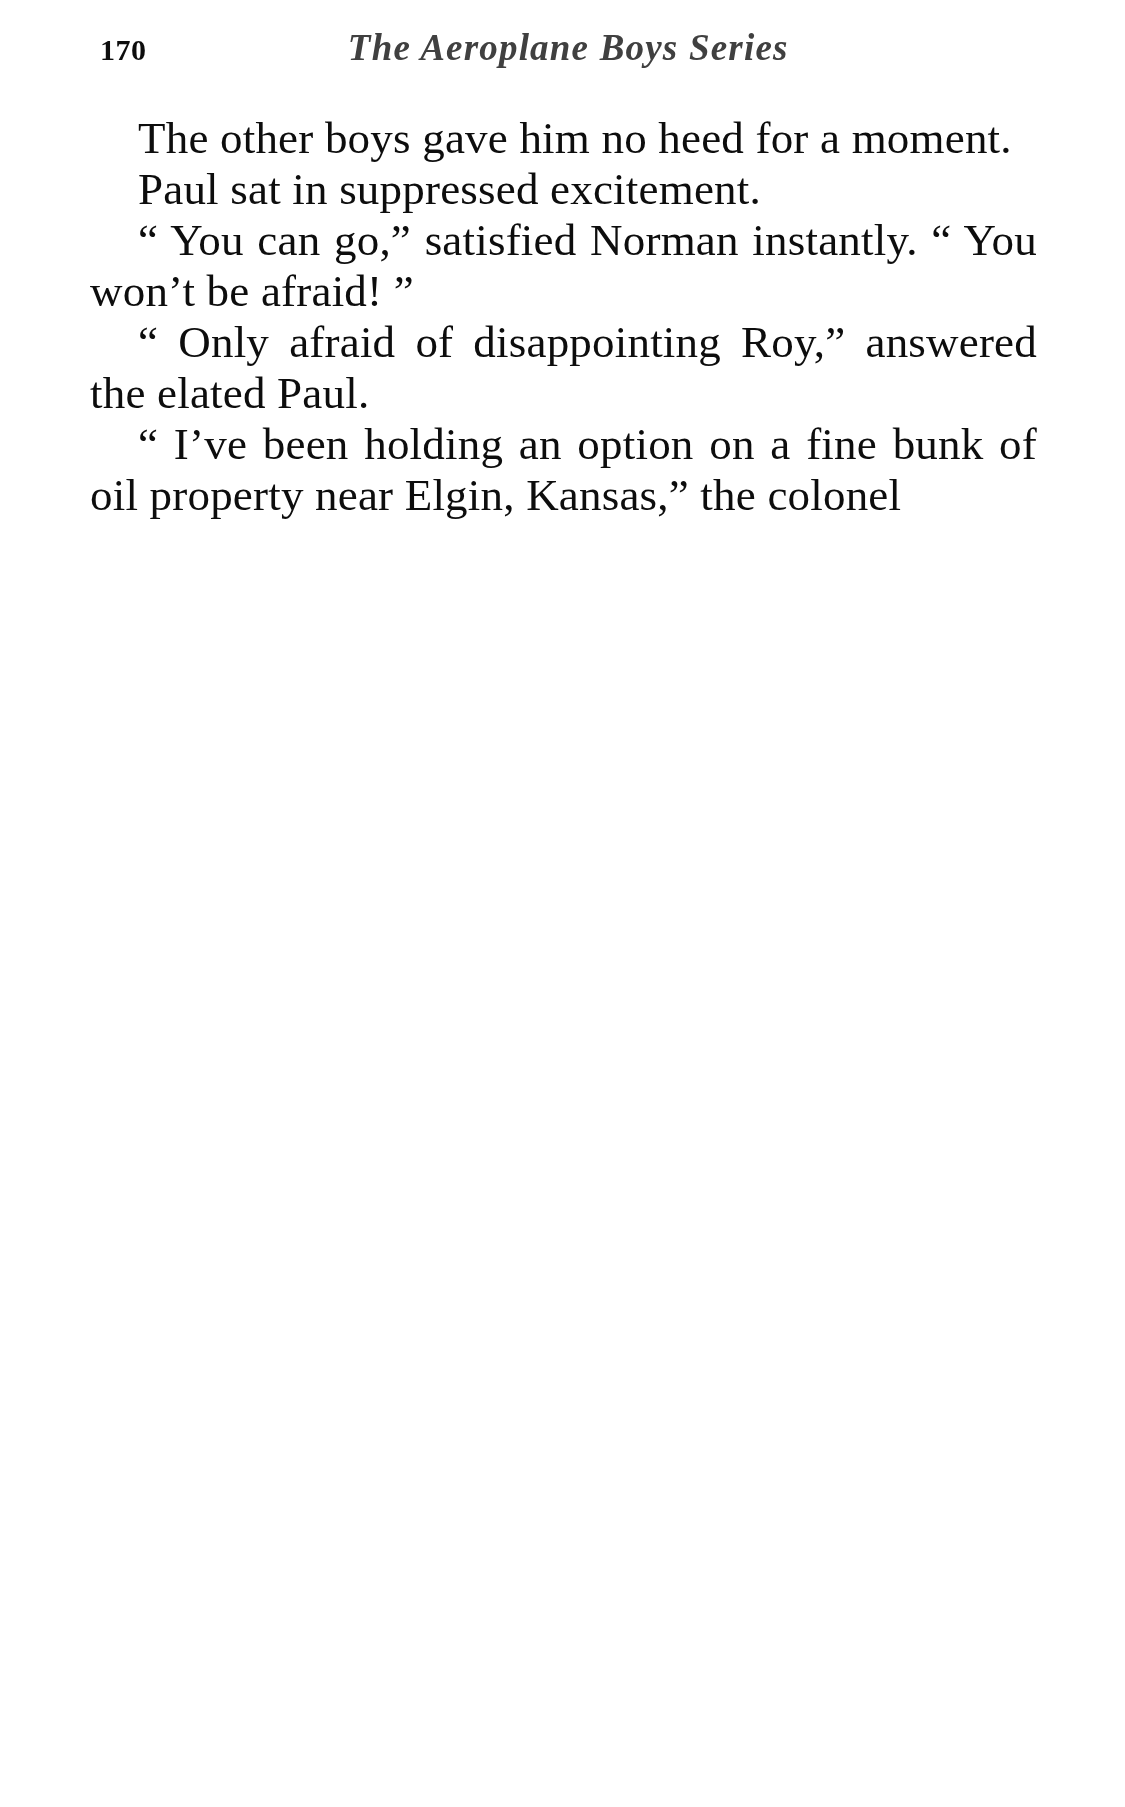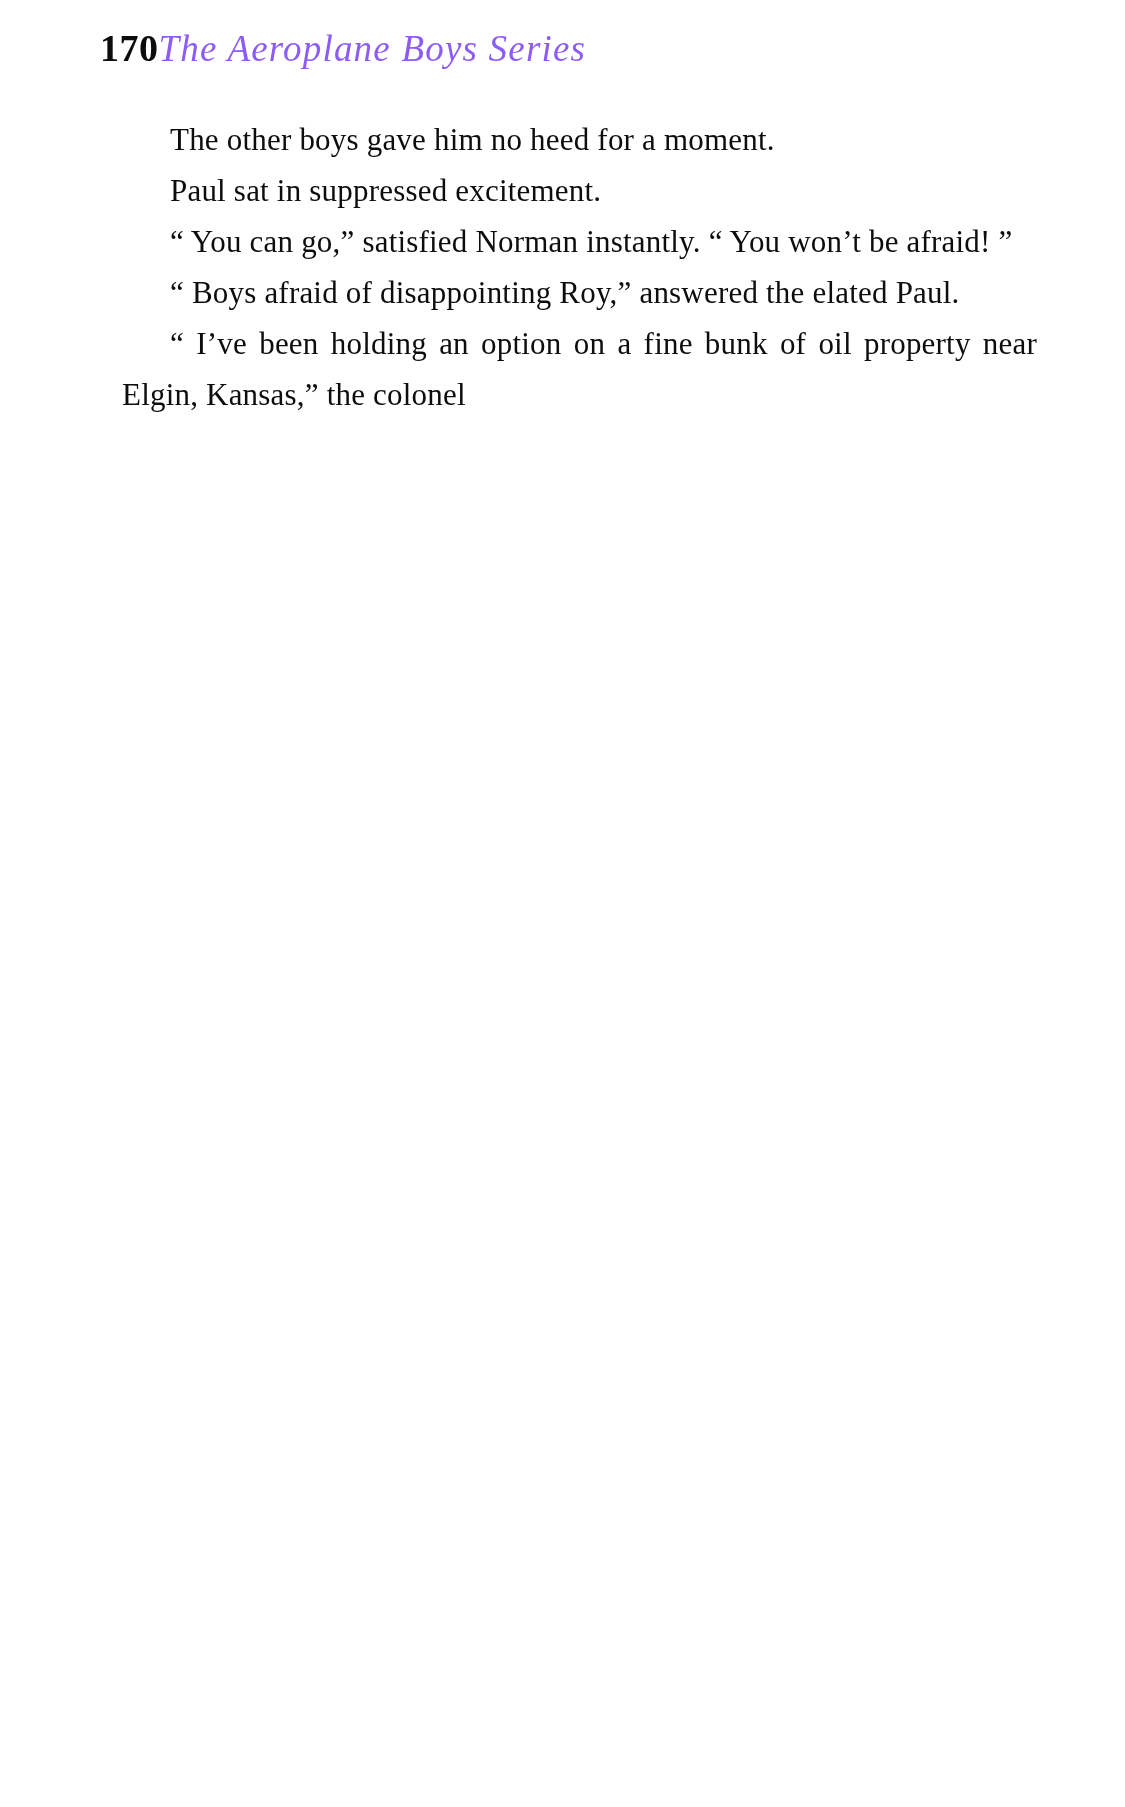--- a/index.html
+++ b/index.html
@@ -23,41 +23,41 @@
   }
   .running-head {
     display: flex;
     align-items: baseline;
     margin: 26px 0 0 0;
     padding: 0 95px 0 100px;
   }
   .folio {
     font-family: "Liberation Serif", serif;
     font-weight: bold;
-    font-size: 38px;
+    font-size: 30px;
     letter-spacing: 0.5px;
     color: #0d0d0d;
   }
   .head-title {
     flex: 1;
+    text-align: center;
     font-family: "Liberation Serif", serif;
     font-style: italic;
-    font-weight: normal;
+    font-weight: bold;
     font-size: 37px;
     letter-spacing: 1.2px;
-    color: #8b5cf6;
+    color: #404040;
     padding-right: 40px;
   }
   .body-text {
     padding: 44px 88px 0 90px;
-    font-size: 31px;
+    font-size: 45px;
     line-height: 51px;
     text-align: justify;
     color: #0d0d0d;
-    margin-left: 32px;
   }
   .body-text p {
     margin: 0;
     text-indent: 48px;
     letter-spacing: 0.2px;
     -webkit-hyphens: none;
     hyphens: none;
   }
   
   .body-text p, .folio, .head-title {
@@ -75,17 +75,17 @@
 
   <div class="running-head">
     <span class="folio">170</span>
     <span class="head-title">The Aeroplane Boys Series</span>
   </div>
 
   <div class="body-text">
     <p>The other boys gave him no heed for a moment.</p>
     <p>Paul sat in suppressed excitement.</p>
     <p class="spk">“ You can go,” satisfied Norman instantly. “ You won’t be afraid! ”</p>
-    <p class="spk">“ Boys afraid of disappointing Roy,” answered the elated Paul.</p>
+    <p class="spk">“ Only afraid of disappointing Roy,” answered the elated Paul.</p>
     <p class="spk">“ I’ve been holding an option on a fine bunk of oil property near Elgin, Kansas,” the colonel</p>
   </div>
 
 </div>
 
 </body></html>

